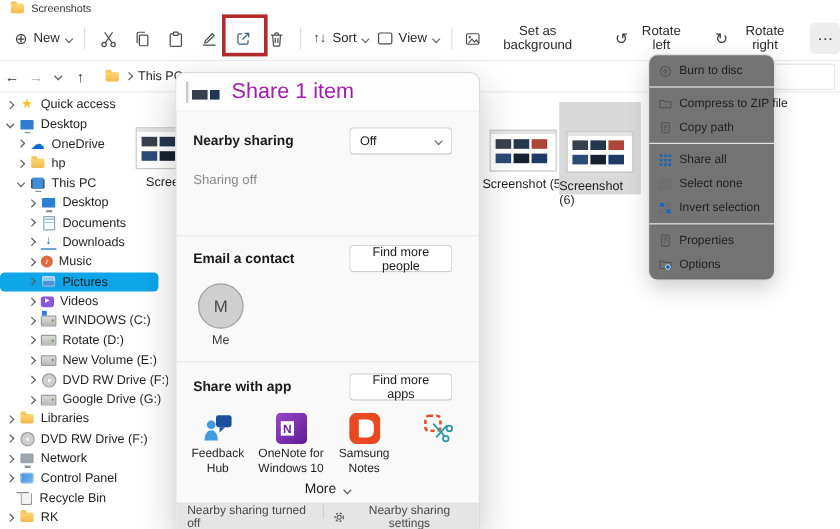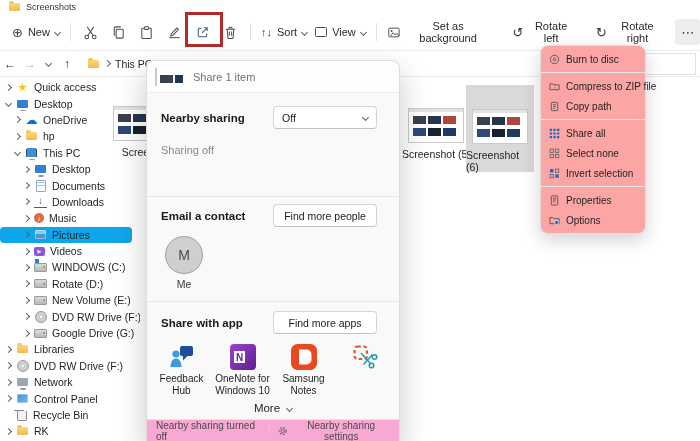--- a/index.html
+++ b/index.html
@@ -60,45 +60,45 @@
   .dvd{width:10px;height:10px;border-radius:50%;border:1px solid #9a9a9a;background:radial-gradient(circle,#f5f5f5 18%,#cfcfcf 20%)}
   .cpanel{width:11px;height:9px;border-radius:1.5px;background:linear-gradient(135deg,#3f8edc,#7db7ea);box-shadow:inset 0 0 0 1px rgba(255,255,255,.35)}
   .rbin{width:8px;height:9px;border:1px solid #8a8a8a;border-top:none;border-radius:0 0 2px 2px;background:#f2f2f2;margin-top:2px}
   .rbin::before{content:"";position:absolute;top:1px;left:-1px;width:10px;height:1.5px;background:#8a8a8a}
 
   
   .shot{width:54px;height:33px;background:linear-gradient(#e3e3e3 0 3px,#fff 3px);border:1px solid #c9c9c9;position:relative;flex:none}
   .shot .r1{position:absolute;left:4px;top:7px;width:13px;height:8px;background:#3a3f4d;box-shadow:15px 0 0 #23364e,30px 0 0 #b0453a}
   .shot .r2{position:absolute;left:4px;top:19px;width:13px;height:8px;background:#2b4a77;box-shadow:15px 0 0 #16222f,30px 0 0 #1d3b66}
   .thumb{position:absolute;display:flex;flex-direction:column;align-items:center;gap:5px;font-size:10.5px}
-  .thumb-sel{position:absolute;left:466px;top:85px;width:68px;height:87px;background:#d9d9d9;display:flex;flex-direction:column;align-items:center;padding-top:24px;gap:5px;font-size:10.5px;box-sizing:border-box}
+  .thumb-sel{position:absolute;left:466px;top:85px;width:68px;height:77px;background:#d9d9d9;display:flex;flex-direction:column;align-items:center;padding-top:24px;gap:5px;font-size:10.5px;box-sizing:border-box}
 
   
   .dialog{position:absolute;left:146px;top:60px;width:254px;height:381px;background:#f9f9f9;border:1px solid #ddd;border-bottom:none;border-radius:8px 8px 0 0;box-shadow:0 12px 30px rgba(0,0,0,.22);z-index:20;box-sizing:border-box}
   .dlg-header{position:absolute;top:0;left:0;right:0;height:31px;background:#fdfdfd;border-radius:8px 8px 0 0;border-bottom:1px solid #ececec;display:flex;align-items:center;gap:10px;padding:0 8px}
   .mini-wrap{width:28px;height:18px;overflow:hidden;flex:none}
   .mini-wrap .shot{transform:scale(.5);transform-origin:0 0}
-  .dlg-title{font-size:11px;color:#737373}
+  .dlg-title{font-size:18px;color:#a21caf}
   .dlg-label{position:absolute;left:14px;font-size:11.5px;font-weight:bold;color:#1a1a1a}
-  .dlg-btn{position:absolute;right:22px;width:104px;height:23px;background:#fff;border:1px solid #d5d5d5;border-bottom-color:#c2c2c2;border-radius:4px;font-size:10.5px;color:#1a1a1a;font-family:inherit;display:flex;align-items:center;justify-content:center;box-sizing:border-box}
+  .dlg-btn{position:absolute;right:22px;width:86px;height:23px;background:#fff;border:1px solid #d5d5d5;border-bottom-color:#c2c2c2;border-radius:4px;font-size:10.5px;color:#1a1a1a;font-family:inherit;display:flex;align-items:center;justify-content:center;box-sizing:border-box}
   .off-select{justify-content:space-between;padding:0 8px}
   .dlg-gray{position:absolute;left:14px;font-size:11px;color:#8a8a8a}
   .dlg-div{position:absolute;left:0;right:0;height:1px;background:#e8e8e8}
   .avatar{position:absolute;left:18px;top:175px;width:38px;height:38px;border-radius:50%;background:#cfcfcf;border:1px solid #9f9f9f;display:flex;align-items:center;justify-content:center;font-size:14px;color:#4a4a4a;box-sizing:border-box}
   .avatar-name{position:absolute;left:18px;top:217px;width:38px;text-align:center;font-size:10.5px;color:#3a3a3a}
   .apps{position:absolute;left:4px;right:4px;top:283px;display:flex}
   .app{flex:1;display:flex;flex-direction:column;align-items:center;gap:3px;background:none;border:none;font-family:inherit;padding:0}
   .app-label{font-size:10px;line-height:1.2;text-align:center;color:#1f1f1f;max-width:58px}
   .more-row{position:absolute;left:0;right:0;top:340px;display:flex;align-items:center;justify-content:center;gap:7px;font-size:11.5px;background:none;border:none;font-family:inherit;color:#1f1f1f}
-  .dlg-footer{position:absolute;left:0;right:0;bottom:0;height:21px;background:#f9a8d4;border-top:1px solid #e2e2e2;display:flex;align-items:flex-start;gap:8px;padding:0 9px;font-size:10px;color:#4a4a4a}
+  .dlg-footer{position:absolute;left:0;right:0;bottom:0;height:21px;background:#e5e5e5;border-top:1px solid #e2e2e2;display:flex;align-items:flex-start;gap:8px;padding:0 9px;font-size:10px;color:#4a4a4a}
   .vsep{width:1px;height:12px;background:#cfcfcf;flex:none}
   .settings-link{display:flex;align-items:center;gap:5px;background:none;border:none;font-family:inherit;font-size:10px;color:#4a4a4a;padding:0}
 
   
-  .menu{position:absolute;left:540px;top:45px;width:106px;background:#fca5a5;border:1px solid #e0e0e0;border-radius:8px;box-shadow:0 6px 18px rgba(0,0,0,.18);z-index:30;padding:3px 0;box-sizing:border-box}
+  .menu{position:absolute;left:540px;top:45px;width:106px;background:#737373;border:1px solid #e0e0e0;border-radius:8px;box-shadow:0 6px 18px rgba(0,0,0,.18);z-index:30;padding:3px 0;box-sizing:border-box}
   .mitem{height:20px;display:flex;align-items:center;gap:6px;padding-left:8px;font-size:10px;color:#1f1f1f;white-space:nowrap;background:none;border:none;font-family:inherit;width:100%;box-sizing:border-box;text-align:left}
   .msep{height:1px;background:#e5e5e5;margin:3px 0}
   .micon{width:11px;height:11px;flex:none}
 </style>
 </head>
 <body>
 
 <div class="win">
 
   <div class="titlebar">

